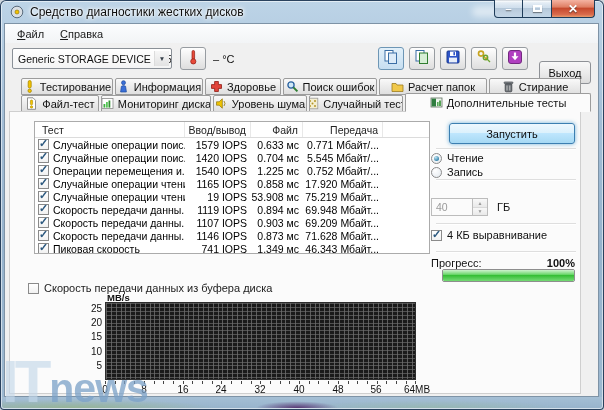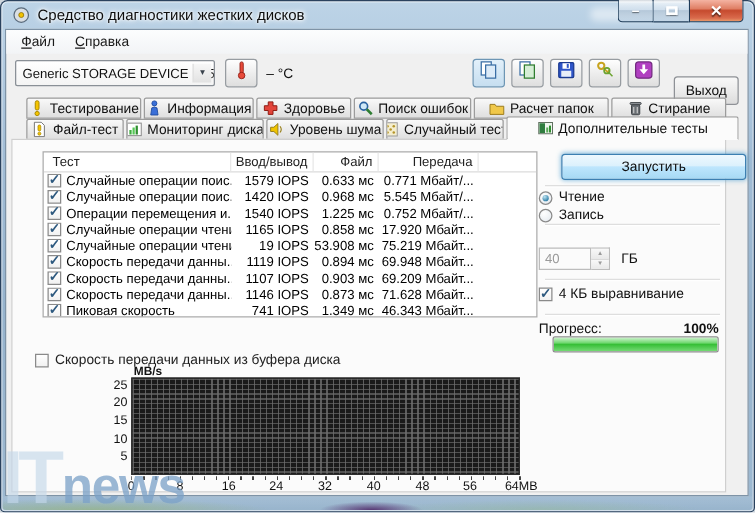--- a/index.html
+++ b/index.html
@@ -104,21 +104,21 @@
       repeating-linear-gradient(to right, rgba(110,110,110,.8) 0 1px, transparent 1px 4.85px),
       repeating-linear-gradient(to bottom, rgba(100,100,100,.75) 0 1px, transparent 1px 3.9px),
       #1a1a1a; }
   .yt { position:absolute; width:22px; left:70px; text-align:right; font-size:10px; color:#111; }
   .xtick-strip { position:absolute; left:95px; top:269px; width:312px; height:3px;
     background:repeating-linear-gradient(to right,#444 0 1px,transparent 1px 9.7px); }
   .xl { position:absolute; top:272px; font-size:10px; color:#111; transform:translateX(-50%); white-space:nowrap; }
 
   
   .panel { position:absolute; left:419px; top:8px; width:148px; height:170px; font-size:11px; color:#111; }
-  .start-btn { position:absolute; left:20px; top:3px; width:148px; height:21px; border:1px solid #3c7fb1;
+  .start-btn { position:absolute; left:20px; top:3px; width:126px; height:21px; border:1px solid #3c7fb1;
     border-radius:3px; font-size:11px; color:#0d0d0d; display:flex; align-items:center; justify-content:center;
     background:linear-gradient(#eef8fe,#dcf1fc 45%,#bee6fd 50%,#a6d9f4); box-shadow:0 0 4px rgba(80,160,210,.8);text-align:center; }
   .sep { position:absolute; left:7px; right:1px; height:1px; background:#dedede; box-shadow:0 1px 0 #fff; }
   .opt-row { position:absolute; left:2px; display:flex; align-items:center; gap:5px; }
   .radio { width:11px; height:11px; border-radius:50%; border:1px solid #8a8a8a; position:relative; flex:none;
     background:radial-gradient(circle at 35% 30%, #fff, #e2e8ee); }
   .radio.on::after { content:""; position:absolute; inset:2px; border-radius:50%;
     background:radial-gradient(circle at 35% 30%, #bfe4f2, #2f7fa8 75%); }
   .spin-group { position:absolute; left:2px; top:78px; display:flex; align-items:center; }
   .spin-box { width:42px; height:18px; border:1px solid #bcbcbc; background:#fbfbfb; color:#9a9a9a;
@@ -375,21 +375,21 @@
           <span class="cell num row-io">1579 IOPS</span>
           <span class="cell num row-time">0.633 мс</span>
           <span class="cell num row-tr">0.771 Мбайт/...</span>
         </div>
         <div class="lv-row">
           <span class="cell row-test">
               <span class="cb on"></span>
               <span>Случайные операции поис...</span>
             </span>
           <span class="cell num row-io">1420 IOPS</span>
-          <span class="cell num row-time">0.968 мс</span>
+          <span class="cell num row-time">0.704 мс</span>
           <span class="cell num row-tr">5.545 Мбайт/...</span>
         </div>
         <div class="lv-row">
           <span class="cell row-test">
               <span class="cb on"></span>
               <span>Операции перемещения и...</span>
             </span>
           <span class="cell num row-io">1540 IOPS</span>
           <span class="cell num row-time">1.225 мс</span>
           <span class="cell num row-tr">0.752 Мбайт/...</span>

